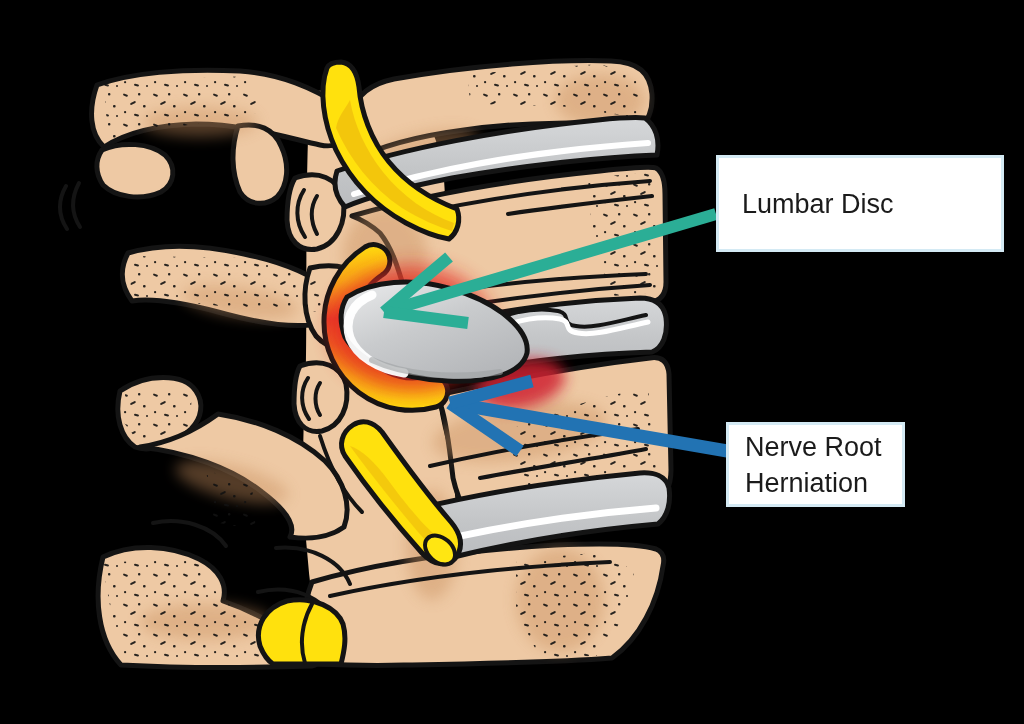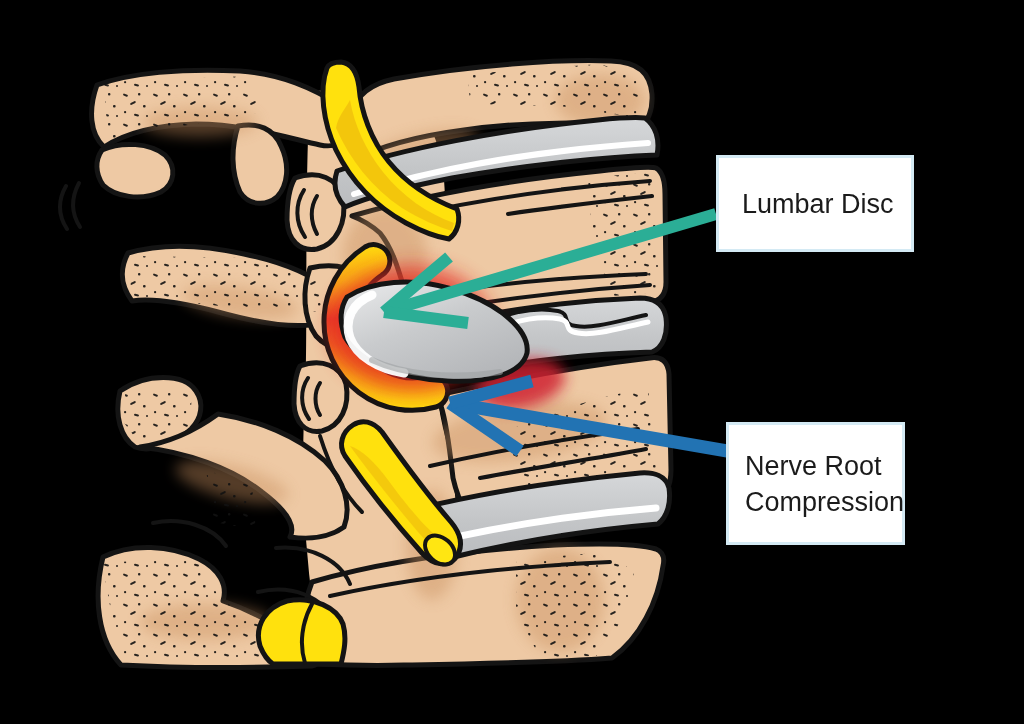--- a/index.html
+++ b/index.html
@@ -3,22 +3,22 @@
 <meta charset="utf-8">
 <style>
   html,body{margin:0;padding:0;background:#000;}
   .stage{position:relative;width:1024px;height:724px;background:#000;overflow:hidden;
          font-family:"Liberation Sans",sans-serif;}
   .stage svg{position:absolute;left:0;top:0;}
   .callout{position:absolute;background:#ffffff;border:3px solid #d4eaf4;box-sizing:border-box;
            display:flex;flex-direction:column;justify-content:center;color:#1b1b1b;
            font-size:27px;line-height:36px;font-family:"Liberation Sans",sans-serif;}
   .callout .ln{display:block;white-space:nowrap;}
-  #box-herniation{left:716px;top:155px;width:198px;height:97px;padding-left:23px;}
-  #box-compression{left:726px;top:422px;width:179px;height:123px;padding-left:16px;}
+  #box-herniation{left:716px;top:155px;width:288px;height:97px;padding-left:23px;}
+  #box-compression{left:726px;top:422px;width:179px;height:85px;padding-left:16px;}
   .bone-outline{stroke:#141414;stroke-width:5;stroke-linejoin:round;}
   .line{stroke:#141414;stroke-width:4;fill:none;stroke-linecap:round;}
   .wline{stroke:#ffffff;fill:none;stroke-linecap:round;}
 </style>
 </head>
 <body>
 
 <div class="stage">
 <svg width="1024" height="724" viewBox="0 0 1024 724">
   <defs>
@@ -235,15 +235,15 @@
     <path d="M 450,403 L 520,451"></path>
     <path d="M 450,403 L 532,381"></path>
   </g>
 </svg>
 
 <div class="callout" id="box-herniation">
   <span class="ln">Lumbar Disc</span>
 </div>
 <div class="callout" id="box-compression">
   <span class="ln">Nerve Root</span>
-  <span class="ln">Compression</span>
+  <span class="ln">Herniation</span>
 </div>
 </div>
 
 </body></html>

